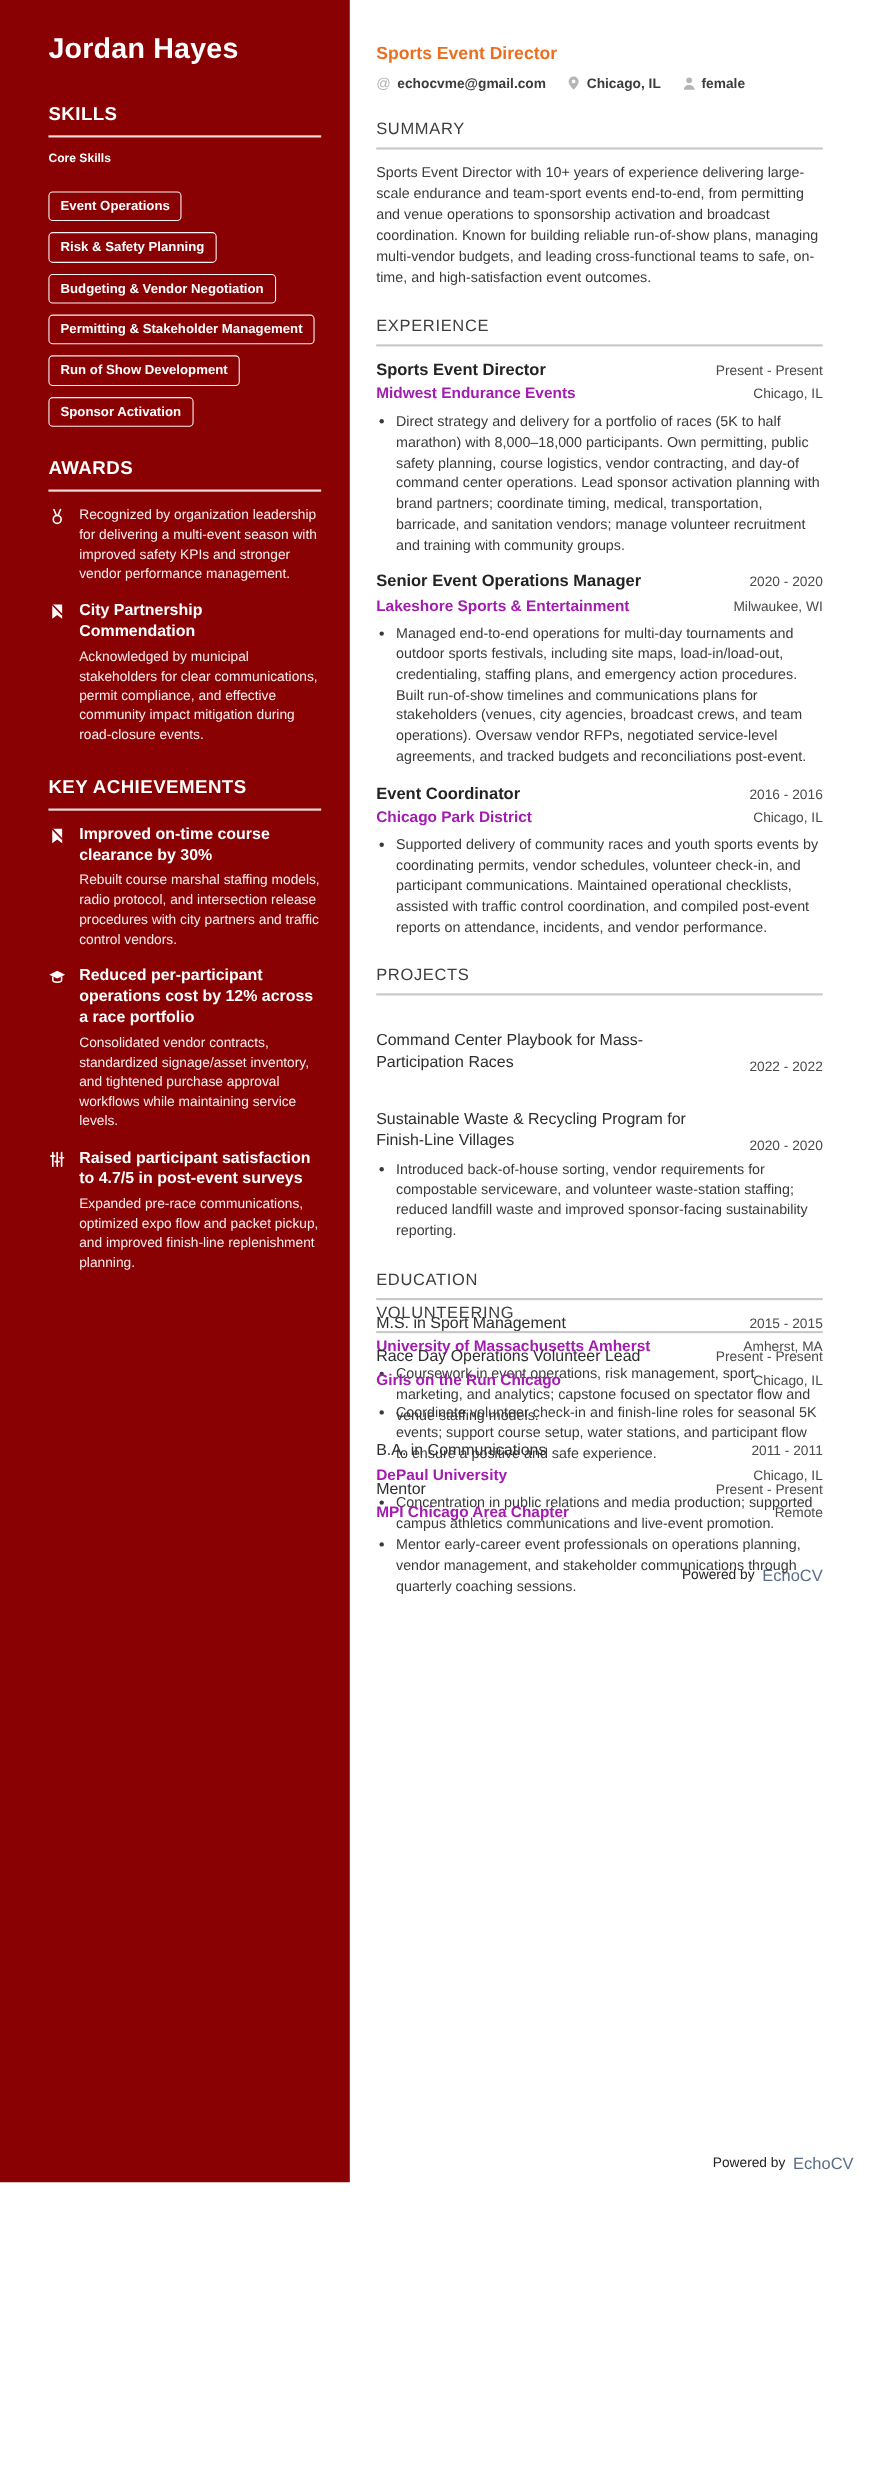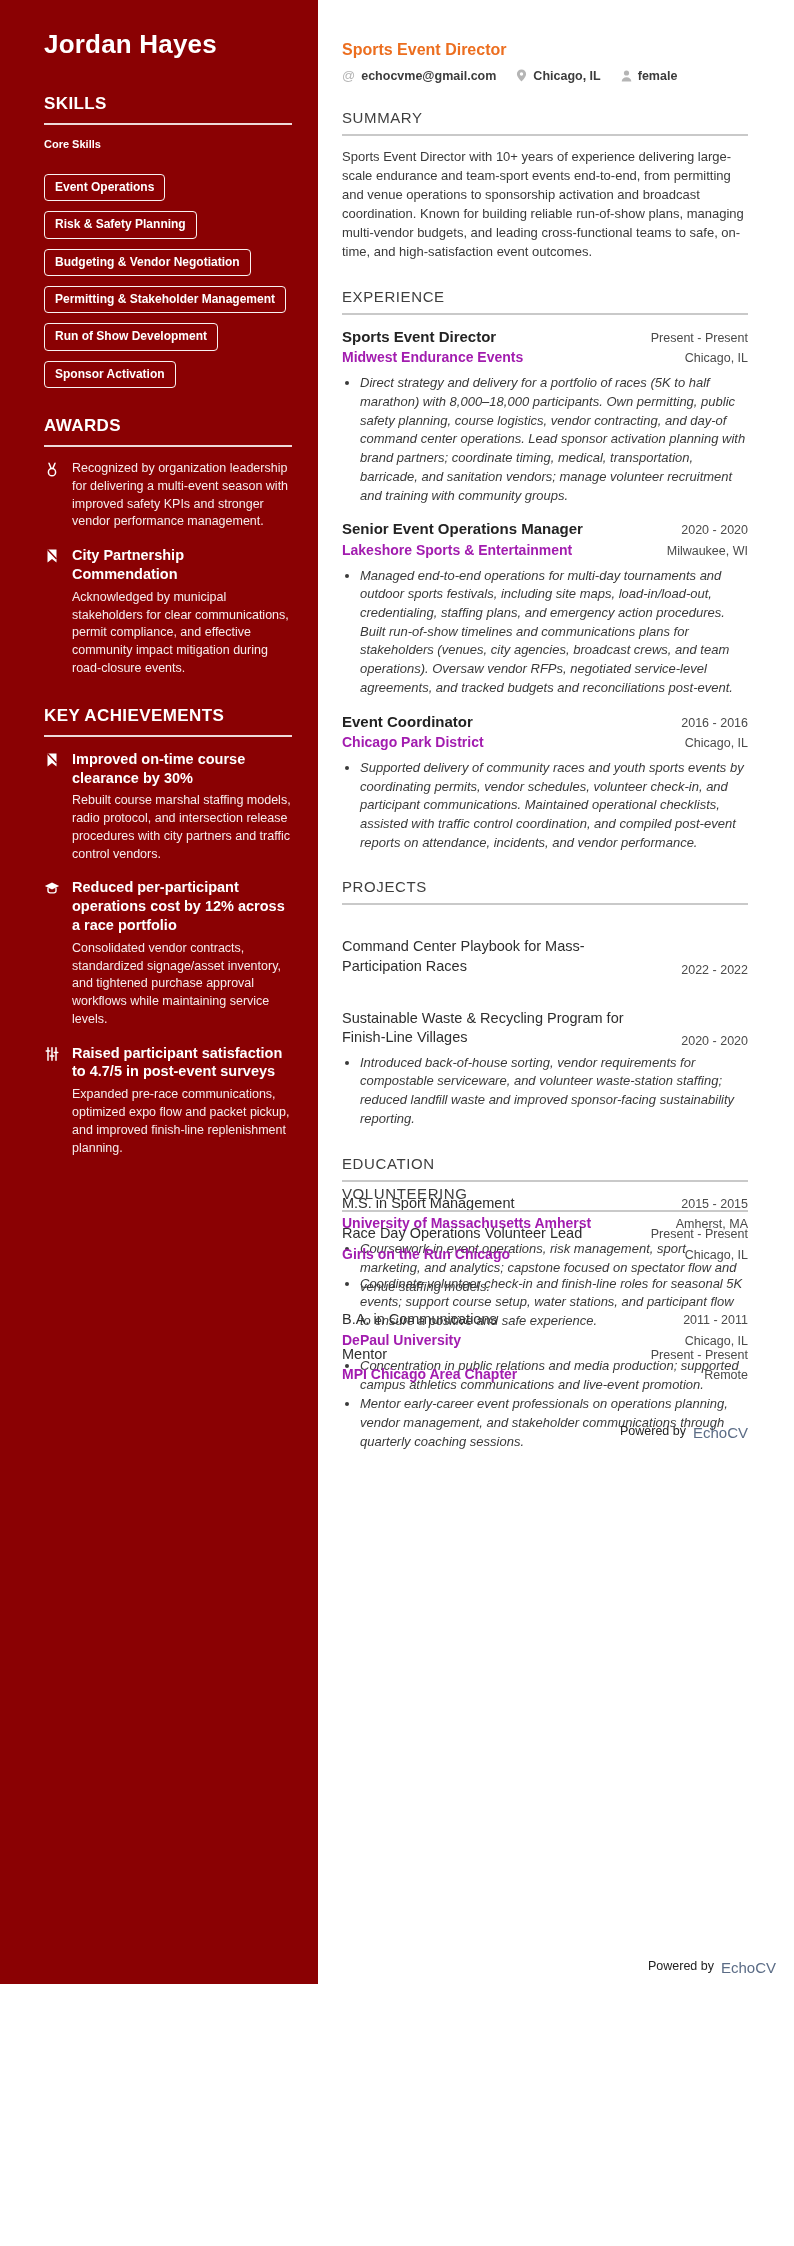--- a/index.html
+++ b/index.html
@@ -39,21 +39,21 @@
   .m-rule{height:2px;background:#c9c9c9;margin:8px 0 12px 0;}
   .summary-text{font-size:13px;line-height:1.46;color:#3a3a3a;margin:0;}
 
   .entry{margin-bottom:14px;}
   .erow{display:flex;justify-content:space-between;align-items:baseline;gap:20px;}
   .etitle{font-size:15px;font-weight:700;color:#232323;line-height:1.35;}
   .ptitle{font-size:14.5px;font-weight:400;color:#2e2e2e;line-height:1.35;flex:1;}
   .edates{font-size:12.5px;color:#4a4a4a;white-space:nowrap;}
   .ecompany{font-size:14px;font-weight:700;color:#a21caf;line-height:1.5;}
   .eloc{font-size:12.5px;color:#4a4a4a;white-space:nowrap;}
-  .bullets{margin:6px 0 0 0;padding-left:18px;list-style:disc;font-style:italic;}
+  .bullets{margin:6px 0 0 0;padding-left:18px;list-style:disc;}
   .bullets li{font-size:13px;line-height:1.44;color:#3a3a3a;}
   .proj{align-items:flex-end;margin-top:32px;}
 
   .powered{display:flex;justify-content:flex-end;align-items:flex-start;gap:7px;margin-top:30px;}
   .powered-label{font-size:12.5px;color:#222;}
   .brand{font-size:15px;color:#5b6c86;}
 
   .vol-abs{position:absolute;left:342px;right:46px;top:1185px;color:#3a3a3a;}
   .brand-bottom{position:absolute;right:18px;bottom:8px;}
 </style>

